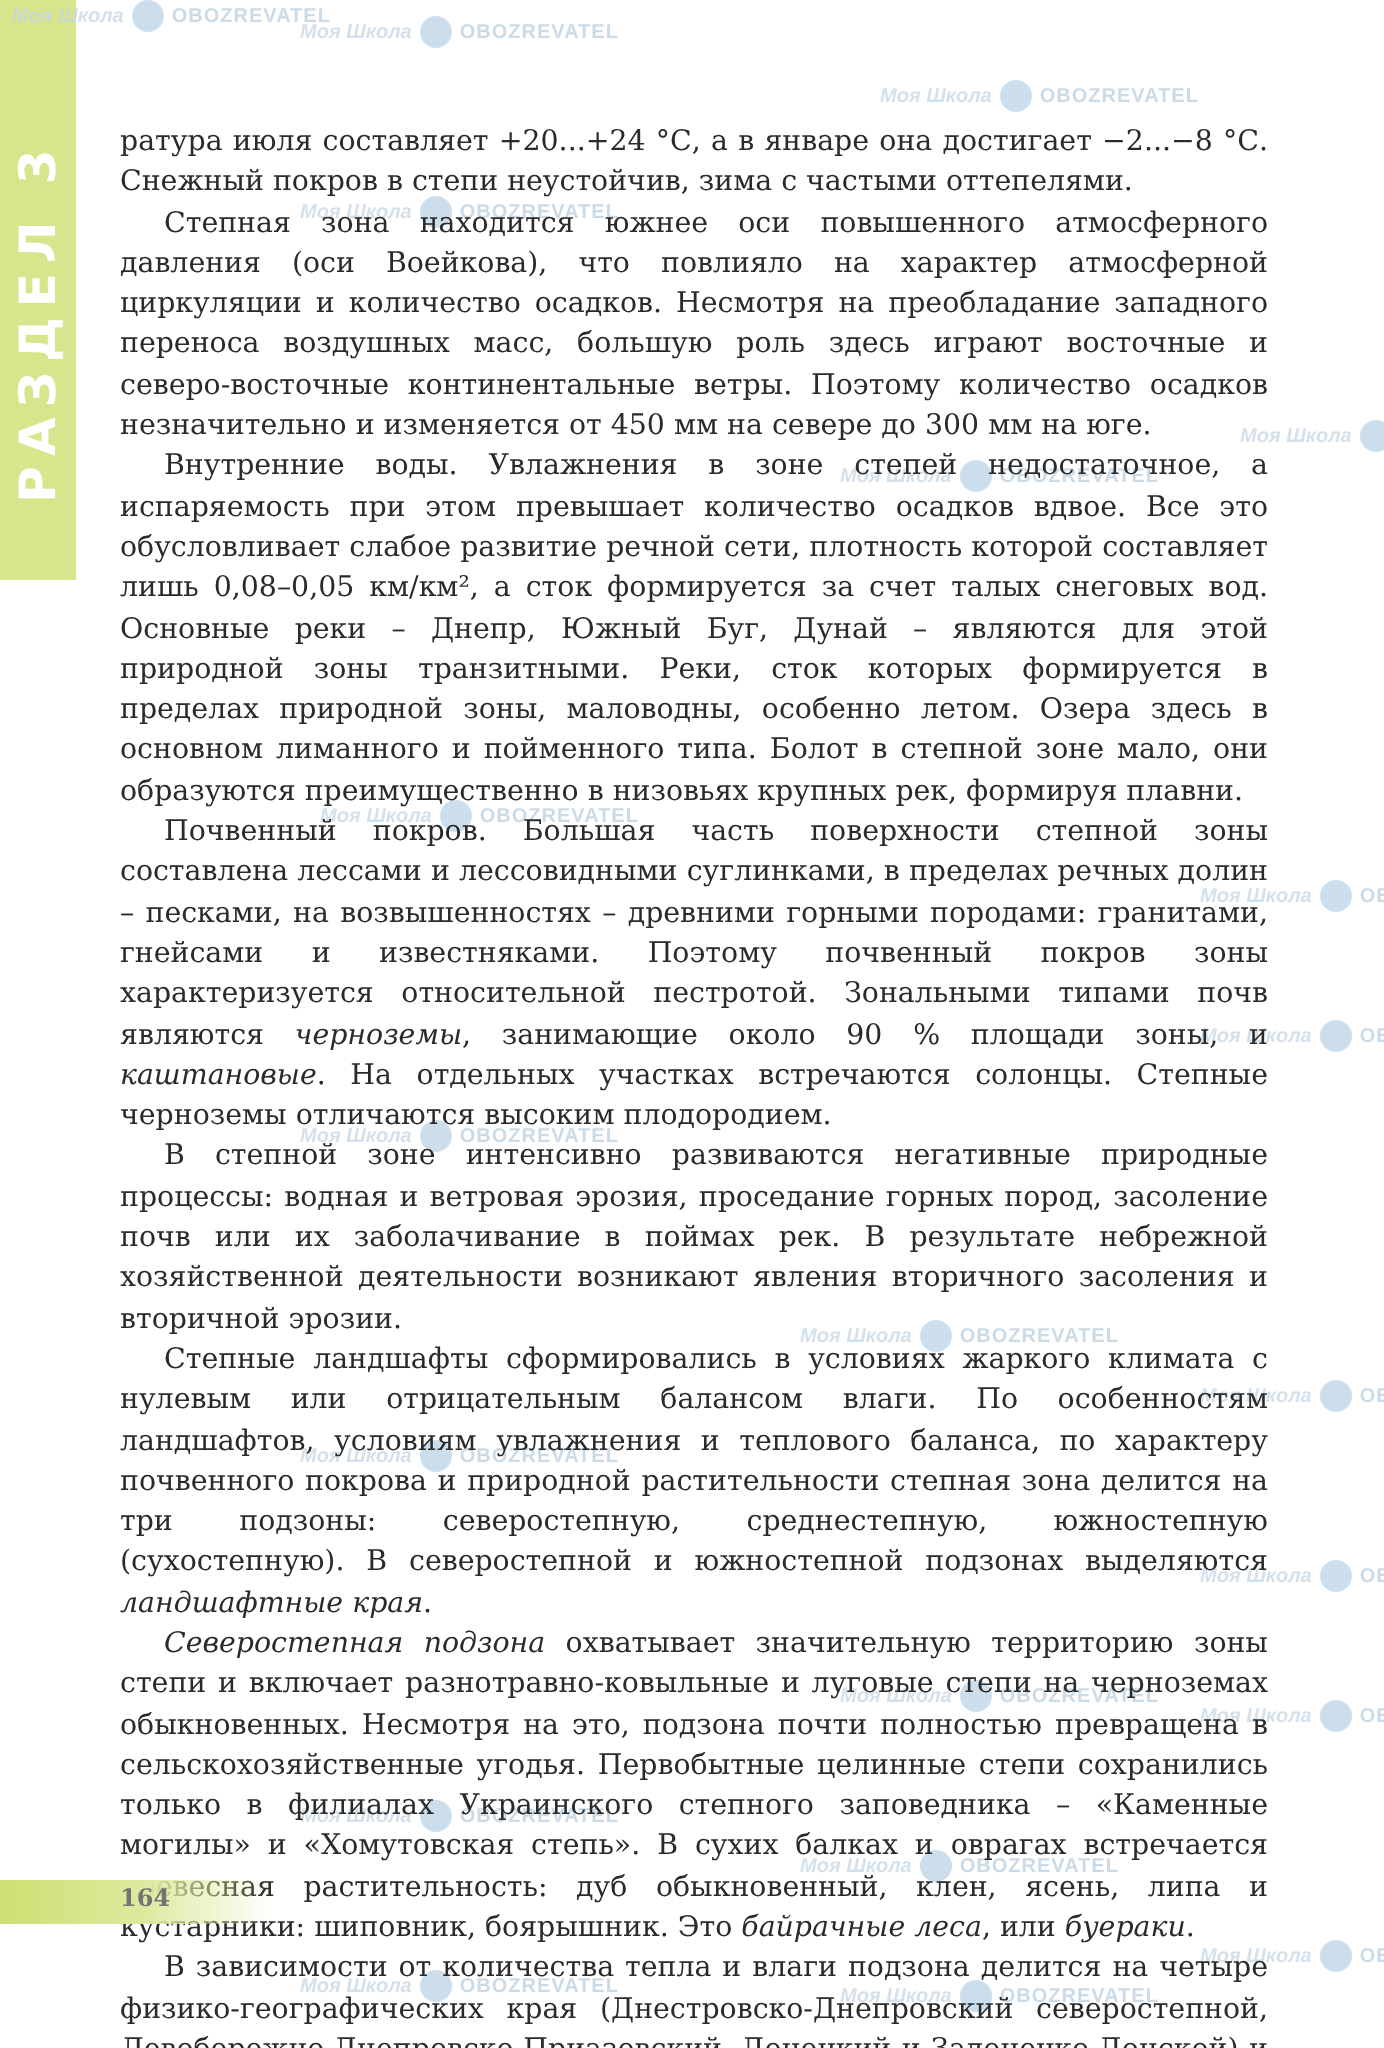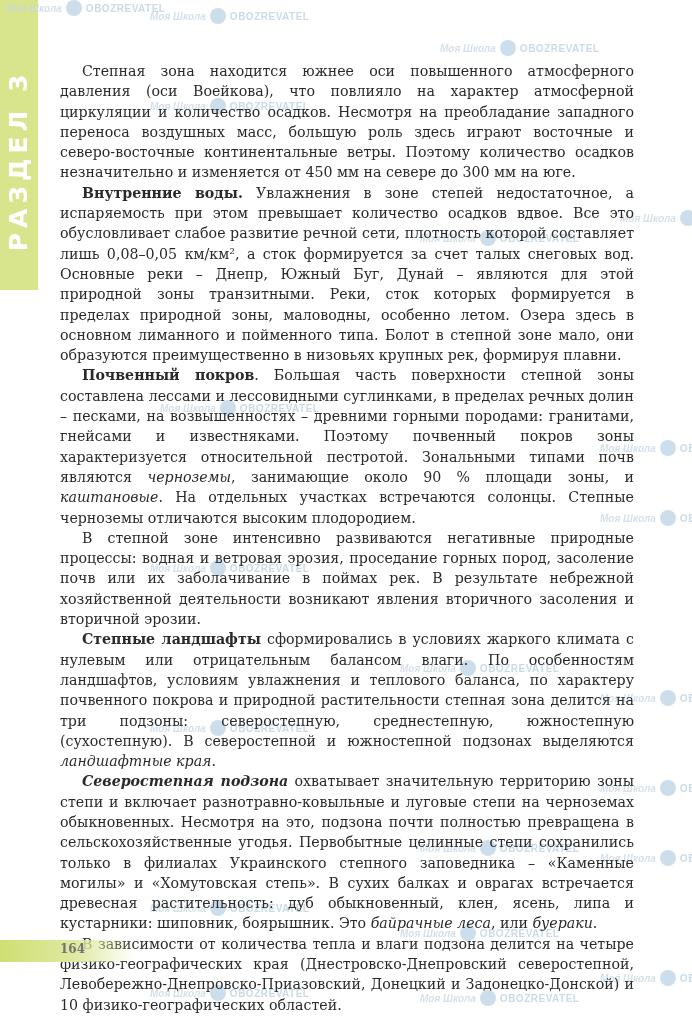--- a/index.html
+++ b/index.html
@@ -32,21 +32,21 @@
     width: 16px; height: 16px; border-radius: 50%; background: #bcd3e6;
     display: inline-block;
   }
   .watermark .wm-brand { letter-spacing: 0.5px; font-weight: bold; }
   .content {
     position: absolute; left: 60px; top: 61px; width: 574px;
     font-size: 14.2px; line-height: 20.3px; text-align: justify;
   }
   .content p { margin: 0; text-indent: 22px; }
   .content p.noindent { text-indent: 0; }
-  .content b { font-weight: bold; }
+  .content b { font-weight: normal; }
   .content i { }
   .page-bar {
     position: absolute; left: 0; top: 940px; width: 135px; height: 22px;
     background: linear-gradient(to right, #cfdf72 0%, #dfe9a0 55%, rgba(255,255,255,0) 100%);
   }
   .page-number {
     position: absolute; left: 60px; top: 942px; font-weight: bold; font-size: 12px; color: #737373;
   }
 </style>
 </head>
@@ -158,20 +158,21 @@
       <span class="wm-brand">OBOZREVATEL</span>
     </div>
     <div class="watermark" style="left: 600px; top: 970px;">
       <span class="wm-school">Моя Школа</span>
       <span class="wm-logo"></span>
       <span class="wm-brand">OBOZREVATEL</span>
     </div>
   </div>
 
 <div class="content">
+  <p class="noindent"><span>ратура июля составляет +20...+24 °С, а в январе она достигает −2...−8 °С. Снежный покров в степи неустойчив, зима с частыми оттепелями.</span></p>
   <p><span>Степная зона находится южнее оси повышенного атмосферного давления (оси Воейкова), что повлияло на характер атмосферной циркуляции и количество осадков. Несмотря на преобладание западного переноса воздушных масс, большую роль здесь играют восточные и северо-восточные континентальные ветры. Поэтому количество осадков незначительно и изменяется от 450 мм на севере до 300 мм на юге.</span></p>
   <p><b>Внутренние воды.</b><span> Увлажнения в зоне степей недостаточное, а испаряемость при этом превышает количество осадков вдвое. Все это обусловливает слабое развитие речной сети, плотность которой составляет лишь 0,08–0,05 км/км², а сток формируется за счет талых снеговых вод. Основные реки – Днепр, Южный Буг, Дунай – являются для этой природной зоны транзитными. Реки, сток которых формируется в пределах природной зоны, маловодны, особенно летом. Озера здесь в основном лиманного и пойменного типа. Болот в степной зоне мало, они образуются преимущественно в низовьях крупных рек, формируя плавни.</span></p>
   <p><b>Почвенный покров</b><span>. Большая часть поверхности степной зоны составлена лессами и лессовидными суглинками, в пределах речных долин – песками, на возвышенностях – древними горными породами: гранитами, гнейсами и известняками. Поэтому почвенный покров зоны характеризуется относительной пестротой. Зональными типами почв являются </span><i>черноземы</i><span>, занимающие около 90 % площади зоны, и </span><i>каштановые</i><span>. На отдельных участках встречаются солонцы. Степные черноземы отличаются высоким плодородием.</span></p>
   <p><span>В степной зоне интенсивно развиваются негативные природные процессы: водная и ветровая эрозия, проседание горных пород, засоление почв или их заболачивание в поймах рек. В результате небрежной хозяйственной деятельности возникают явления вторичного засоления и вторичной эрозии.</span></p>
   <p><b>Степные ландшафты</b><span> сформировались в условиях жаркого климата с нулевым или отрицательным балансом влаги. По особенностям ландшафтов, условиям увлажнения и теплового баланса, по характеру почвенного покрова и природной растительности степная зона делится на три подзоны: северостепную, среднестепную, южностепную (сухостепную). В северостепной и южностепной подзонах выделяются </span><i>ландшафтные края</i><span>.</span></p>
   <p><b style="font-style: italic;">Северостепная подзона</b><span> охватывает значительную территорию зоны степи и включает разнотравно-ковыльные и луговые степи на черноземах обыкновенных. Несмотря на это, подзона почти полностью превращена в сельскохозяйственные угодья. Первобытные целинные степи сохранились только в филиалах Украинского степного заповедника – «Каменные могилы» и «Хомутовская степь». В сухих балках и оврагах встречается древесная растительность: дуб обыкновенный, клен, ясень, липа и кустарники: шиповник, боярышник. Это </span><i>байрачные леса</i><span>, или </span><i>буераки</i><span>.</span></p>
   <p><span>В зависимости от количества тепла и влаги подзона делится на четыре физико-географических края (Днестровско-Днепровский северостепной, Левобережно-Днепровско-Приазовский, Донецкий и Задонецко-Донской) и 10 физико-географических областей.</span></p>
 
 </div>
 

